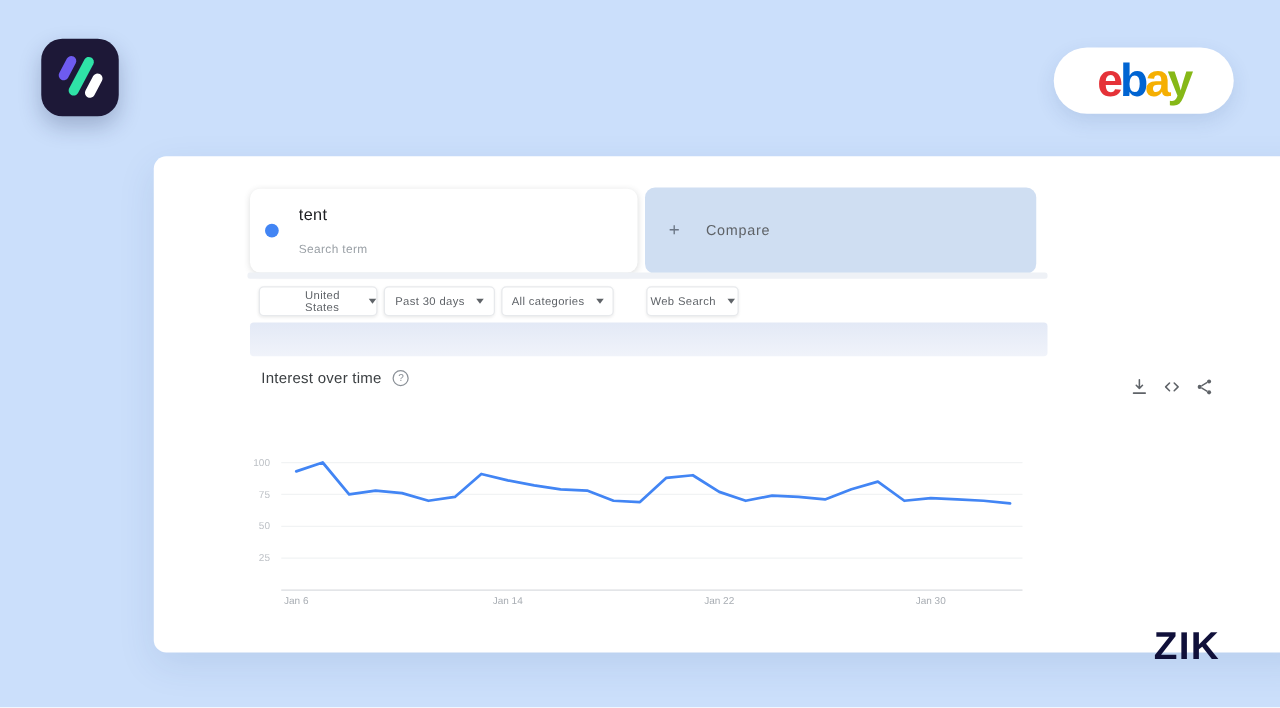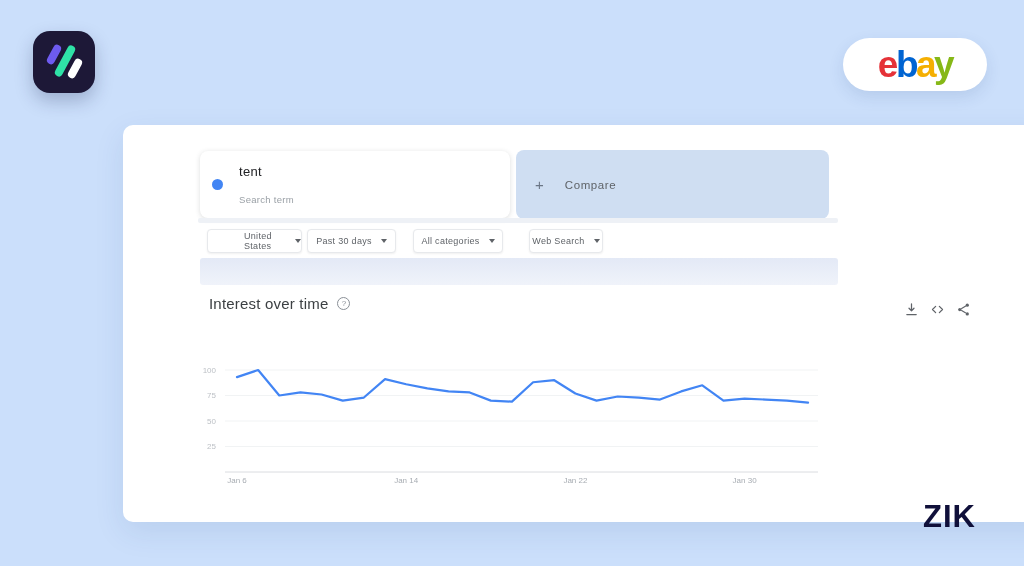--- a/index.html
+++ b/index.html
@@ -40,29 +40,29 @@
 
   .row-strip { position:absolute; left:75px; top:93px; width:640px; height:5px; background:#eef1f6; border-radius:2px; }
 
   .filters { position:absolute; left:84px; top:104px; display:flex; align-items:center; }
   .pill { height:24px; background:#ffffff; border:1px solid #e7e9ec; border-radius:4px;
     box-shadow:0 1px 2px rgba(60,64,67,.08); display:flex; align-items:center; justify-content:center;
     font-size:9px; color:#5f6368; letter-spacing:.3px; cursor:pointer; }
   .pill .caret { width:0; height:0; border-left:3.5px solid transparent; border-right:3.5px solid transparent;
     border-top:4px solid #5f6368; margin-left:9px; }
   .pill.p1 { width:95px; margin-right:5px;padding-left:36px; }
-  .pill.p2 { width:89px; margin-right:17px; }
+  .pill.p2 { width:89px; margin-right:5px; }
   .pill.p3 { width:90px; margin-right:26px; }
   .pill.p4 { width:74px;text-align:right; }
 
   .fade-strip { position:absolute; left:77px; top:133px; width:638px; height:27px; border-radius:3px;
     background:linear-gradient(180deg,#e3e9f6,#f0f3fa); }
 
   .section-head { position:absolute; left:86px; top:170px; display:flex; align-items:center; }
-  .section-title { font-size:15px; color:#3c4043; letter-spacing:.2px; }
+  .section-title { font-size:12px; color:#3c4043; letter-spacing:.2px; }
   .help-icon { width:13px; height:13px; border:1px solid #8a9097; border-radius:50%;
     color:#8a9097; font-size:8px; display:flex; align-items:center; justify-content:center;
     margin-left:9px; cursor:pointer; }
 
   .tools { position:absolute; right:83px; top:176px; display:flex; align-items:center; gap:10px; }
   .tool-btn { width:16px; height:16px; display:flex; align-items:center; justify-content:center; cursor:pointer; }
 
   .chart-box { position:absolute; left:67px; top:235px; width:700px; height:130px;text-align:right; }
   #chart-svg { width:700px; height:130px; display:block; }
   #chart-svg text { font-family:"Liberation Sans", sans-serif; }

